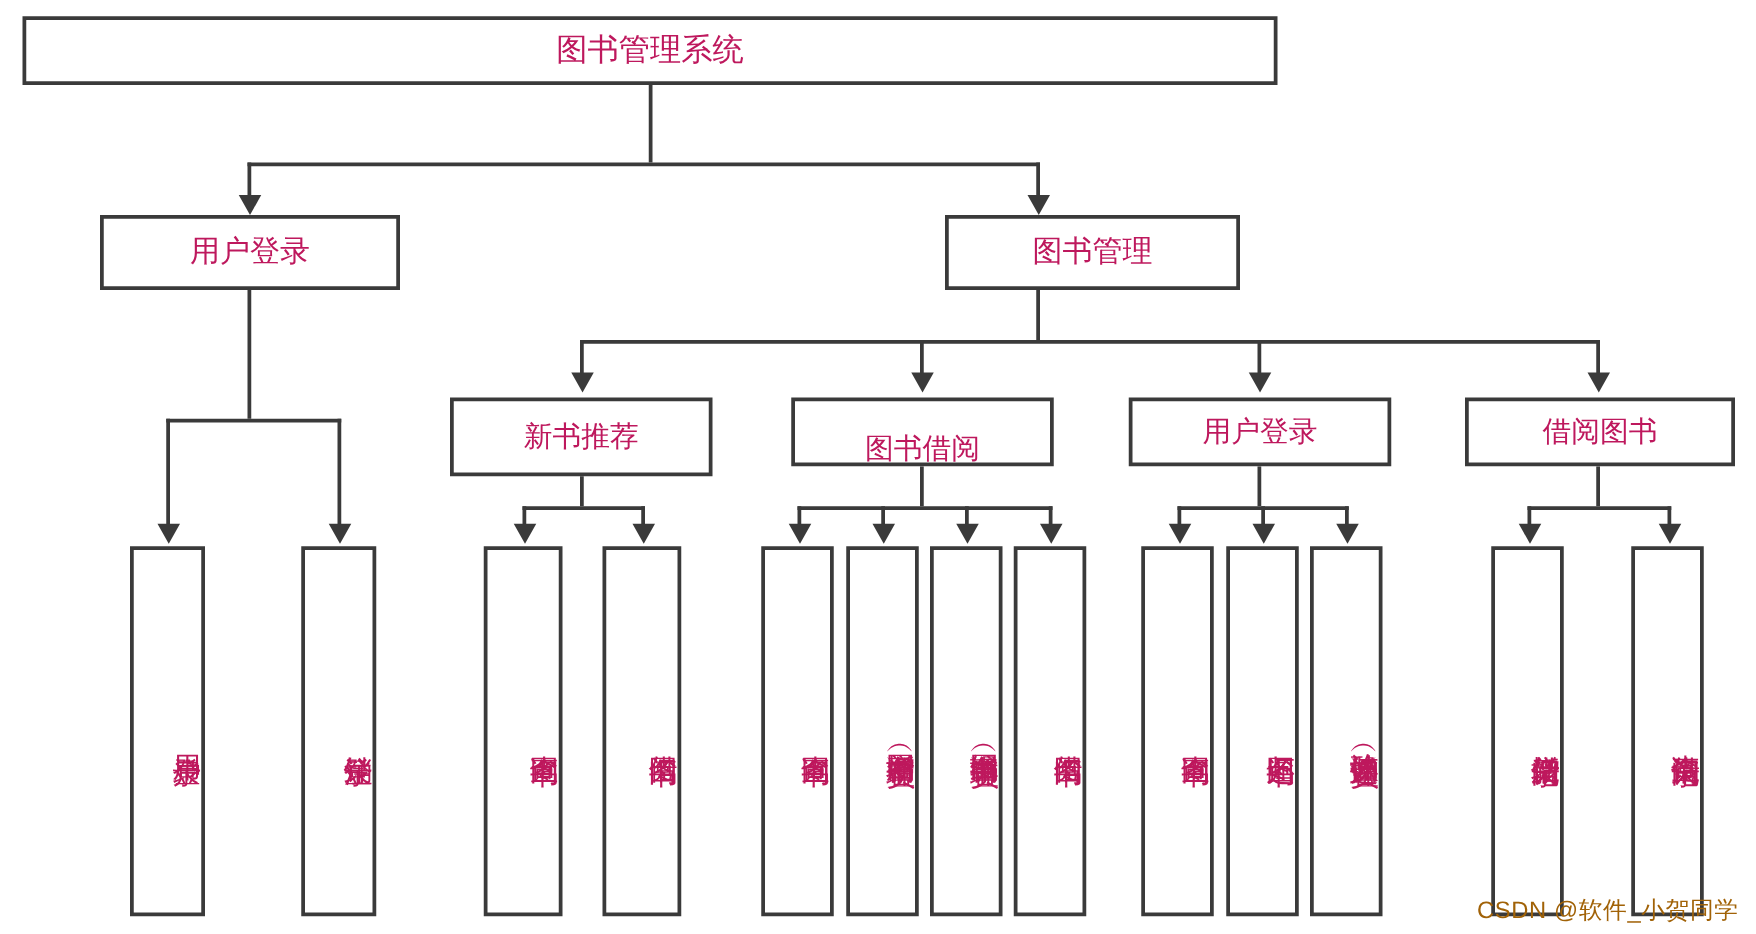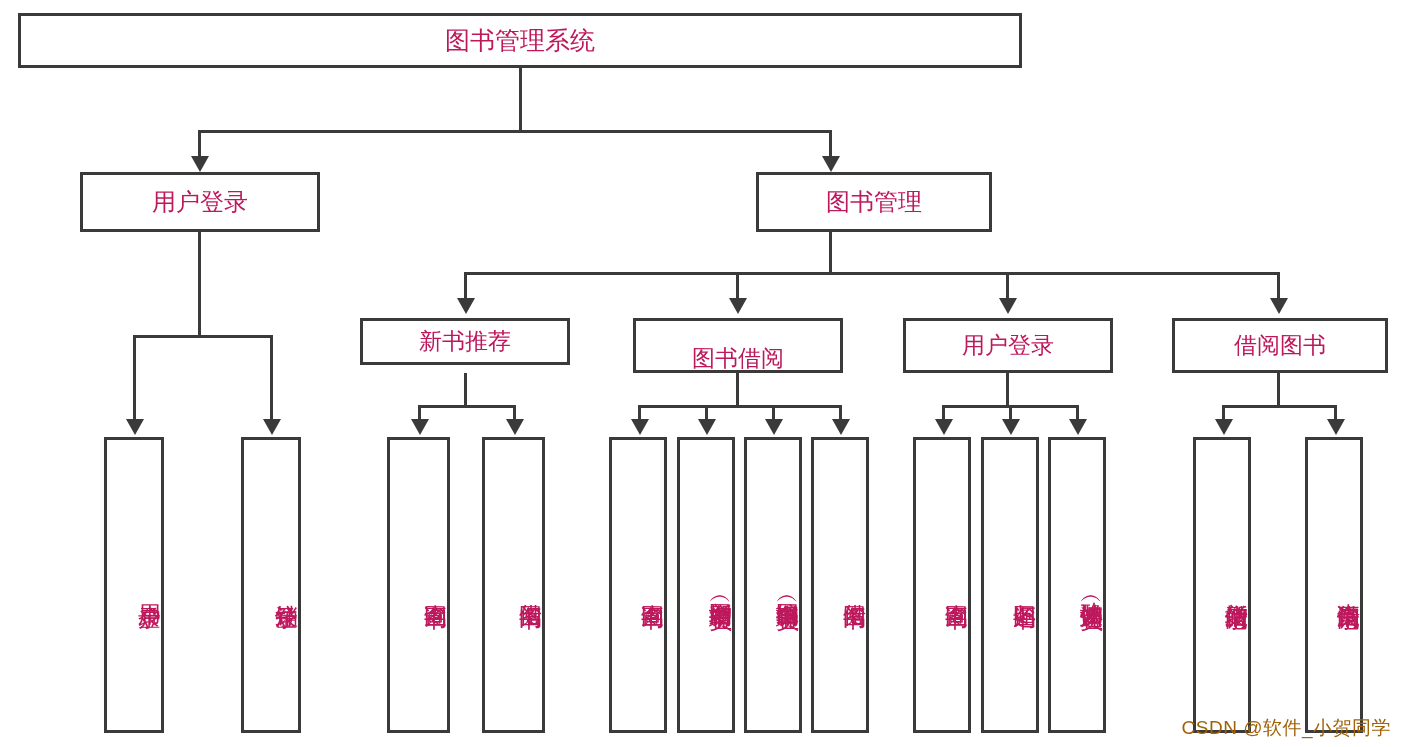--- a/index.html
+++ b/index.html
@@ -120,21 +120,21 @@
   <div class="hline" style="left:464px; top:272px; width:816px;"></div>
   <div class="vline" style="left:464px; top:272px; height:28px;"></div>
   <div class="arrow" style="left:457px; top:298px;"></div>
   <div class="vline" style="left:736px; top:272px; height:28px;"></div>
   <div class="arrow" style="left:729px; top:298px;"></div>
   <div class="vline" style="left:1006px; top:272px; height:28px;"></div>
   <div class="arrow" style="left:999px; top:298px;"></div>
   <div class="vline" style="left:1277px; top:272px; height:28px;"></div>
   <div class="arrow" style="left:1270px; top:298px;"></div>
 
-  <div class="node lvl3" style="left:360px; top:318px; width:210px; height:47px;">
+  <div class="node lvl3" style="left:360px; top:318px; width:210px; height:63px;">
     <span>新书推荐</span>
   </div>
   <div class="node lvl3" style="left:633px; top:318px; width:210px; height:55px;align-items:flex-end;">
     <span>图书借阅</span>
   </div>
   <div class="node lvl3" style="left:903px; top:318px; width:210px; height:55px;">
     <span>用户登录</span>
   </div>
   <div class="node lvl3" style="left:1172px; top:318px; width:216px; height:55px;">
     <span>借阅图书</span>

